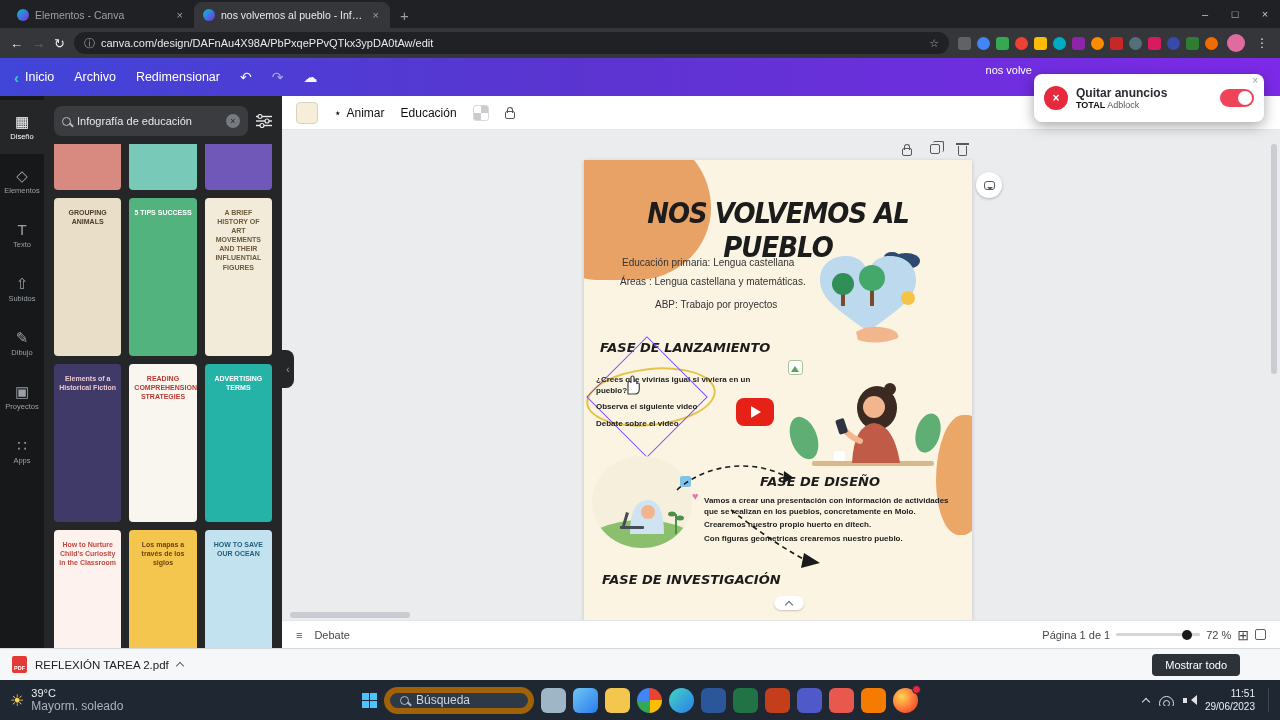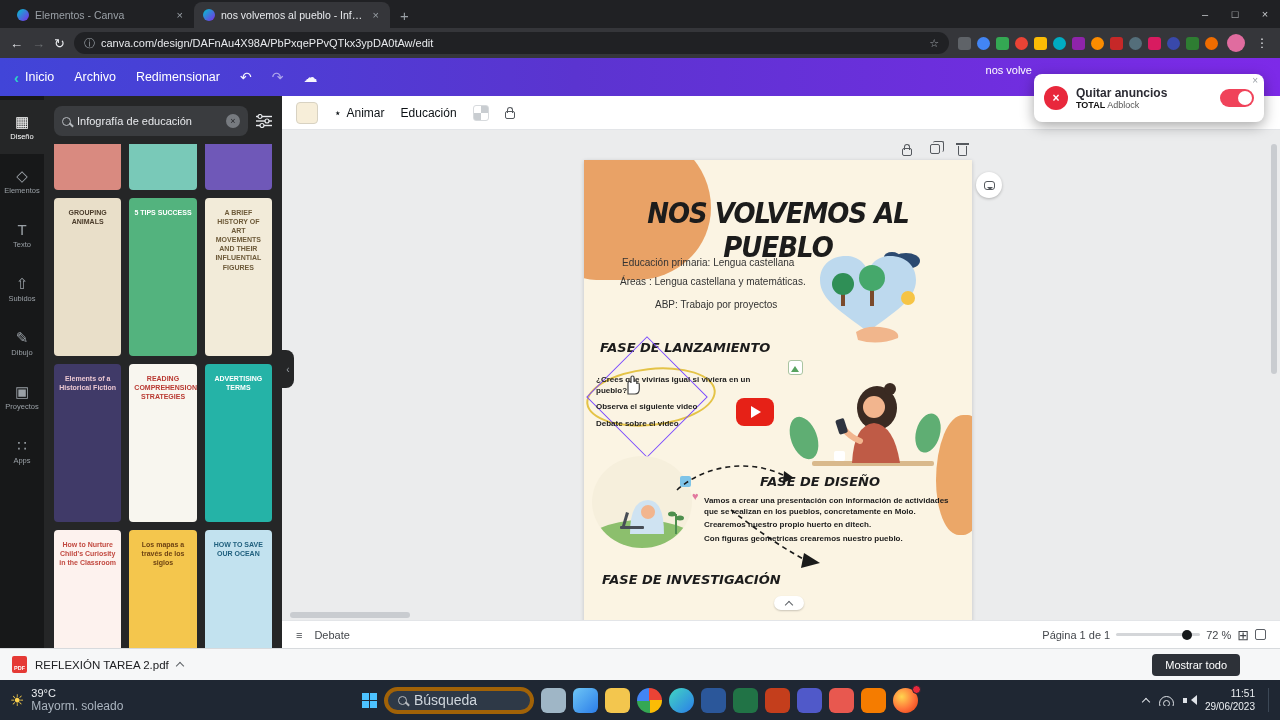--- a/index.html
+++ b/index.html
@@ -138,21 +138,21 @@
 
   
   .taskbar{height:40px;background:#1f2733;display:flex;align-items:center;padding:0 10px;position:relative;color:#eceff2}
   .weather{display:flex;align-items:center;gap:7px}
   .sun{color:#ffd34d;font-size:16px}
   .wtemp{font-size:11px}
   .wdesc{font-size:12px;color:#aab4bf}
   .centerapps{position:absolute;left:50%;transform:translateX(-50%);display:flex;align-items:center;gap:7px}
   .winlogo{width:15px;height:15px;display:grid;grid-template-columns:7px 7px;grid-template-rows:7px 7px;gap:1px}
   .winlogo i{background:#4cc2ff}
-  .tsearch{width:150px;height:27px;background:#2e3947;border:4px solid #a16207;border-radius:14px;display:flex;align-items:center;gap:7px;padding:0 10px;font-size:14px;color:#cfd6dd}
+  .tsearch{width:150px;height:27px;background:#2e3947;border:6px solid #a16207;border-radius:14px;display:flex;align-items:center;gap:7px;padding:0 10px;font-size:12px;color:#cfd6dd}
   .app{width:25px;height:25px;border-radius:6px;position:relative}
   .app.round{border-radius:50%}
   .badge{position:absolute;right:-3px;top:-3px;width:9px;height:9px;border-radius:50%;background:#e8283c;border:1.5px solid #1f2733}
   .tray{margin-left:auto;display:flex;align-items:center;gap:9px}
   .chevup.light{border-color:#dfe3e8}
   .wifi{position:relative;width:16px;height:11px;overflow:hidden}
   .wifi::before{content:'';position:absolute;left:1px;top:1px;width:13px;height:13px;border:1.6px solid #dfe3e8;border-radius:50%}
   .wifi::after{content:'';position:absolute;left:5px;top:5px;width:5px;height:5px;border:1.6px solid #dfe3e8;border-radius:50%}
   .vol{position:relative;width:13px;height:12px}
   .vol::before{content:'';position:absolute;left:0;top:3.5px;width:4px;height:5px;background:#dfe3e8}

